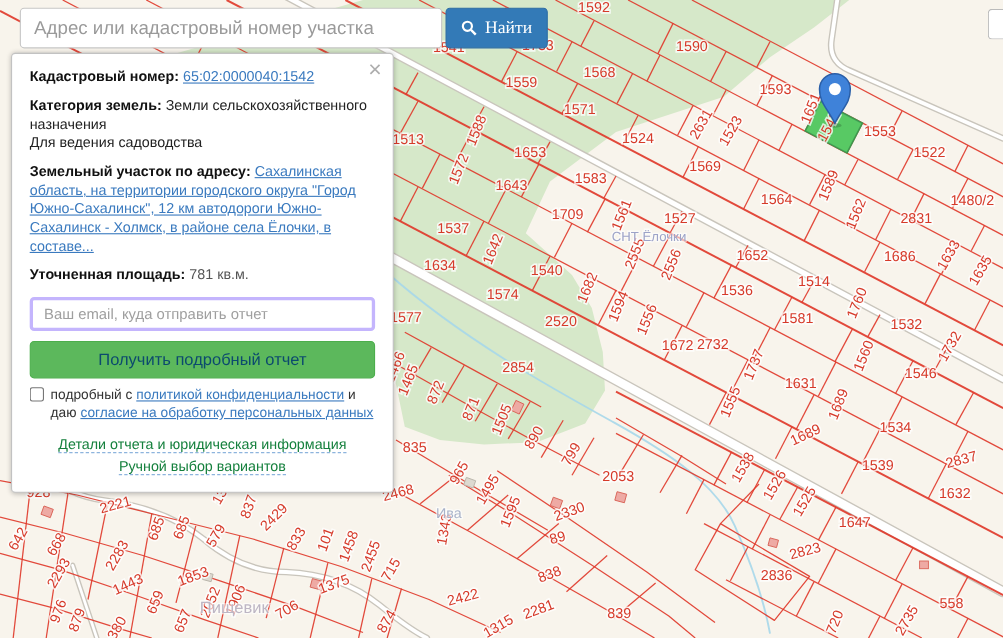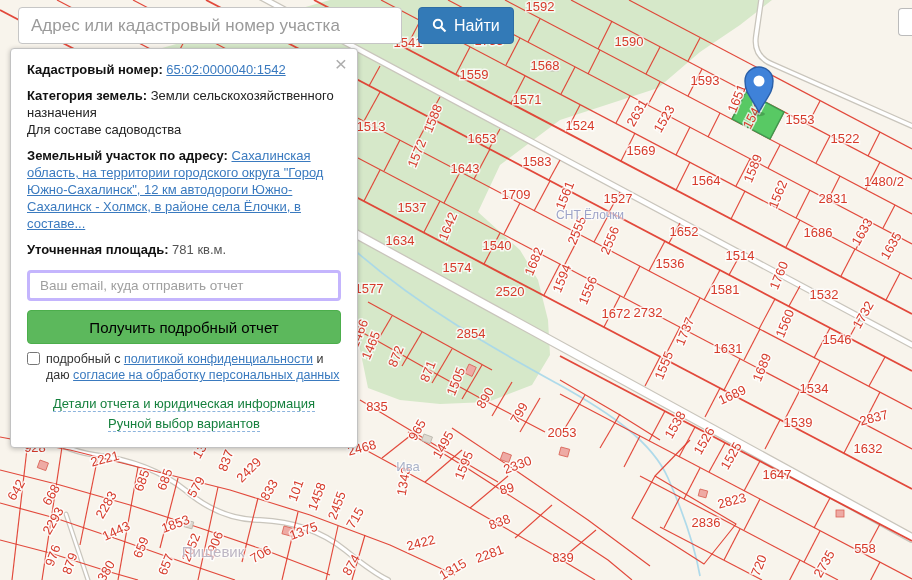--- a/index.html
+++ b/index.html
@@ -9,47 +9,47 @@
   }
   #map-wrap{position:absolute;inset:0;}
   #mapsvg{position:absolute;left:0;top:0;}
   .plbl{font-family:"Liberation Sans",sans-serif;font-size:13px;
         paint-order:stroke;stroke:rgba(255,255,255,.75);stroke-width:3px;
         text-anchor:middle;}
   .plc{font-family:"Liberation Sans",sans-serif;text-anchor:middle;
        paint-order:stroke;stroke:rgba(255,255,255,.6);stroke-width:2.5px;}
 
   
-  .search-wrap{position:absolute;left:8px;top:7px;display:flex;gap:16px;z-index:30;padding-left:10px;}
+  .search-wrap{position:absolute;left:8px;top:7px;display:flex;gap:3px;z-index:30;padding-left:10px;}
   .search-input{width:384px;height:37px;box-sizing:border-box;border:1px solid #c6c6c6;
     border-radius:4px;padding:0 12px;font-size:17px;color:#555;background:#fff;outline:none;
     font-family:"Liberation Sans",sans-serif;}
   .search-input::placeholder{color:#9a9a9a;}
   .search-btn{height:37px;padding:0 13px;background:#337ab7;border:1px solid #2e6da4;
     border-radius:4px;color:#fff;font-size:16px;display:flex;align-items:center;gap:7px;
-    cursor:pointer;font-family:Liberation Sans, sans-serif;}
+    cursor:pointer;font-family:Liberation Serif, serif;}
 
   
   .info-panel{position:absolute;left:10px;top:48px;width:348px;box-sizing:border-box;
     background:#fff;border:1px solid #c2c2c2;border-radius:4px;z-index:20;
     box-shadow:0 1px 5px rgba(0,0,0,.25);padding:12px 16px 13px;font-size:13px;
     line-height:17px;color:#222;}
   .info-panel p{margin:0 0 9px;}
   .info-panel b{color:#111;}
   .info-panel a{color:#3a7abf;}
   .close-x{position:absolute;top:4px;right:10px;font-size:21px;color:#adadad;
     cursor:pointer;line-height:21px;background:none;border:none;padding:0;
     font-family:"Liberation Sans",sans-serif;}
   .muted-val{color:#555;}
   .email-input{width:100%;height:31px;box-sizing:border-box;border:3px solid #c4b5fd;
     border-radius:4px;padding:0 10px;font-size:13.5px;color:#555;outline:none;
     font-family:"Liberation Sans",sans-serif;margin:1px 0 9px;}
   .email-input::placeholder{color:#9f9f9f;}
   .report-btn{width:100%;height:34px;background:#5cb85c;border:1px solid #4cae4c;
-    border-radius:4px;color:#000000;font-size:15px;cursor:pointer;margin-bottom:7px;
+    border-radius:4px;color:#0c4a6e;font-size:15px;cursor:pointer;margin-bottom:7px;
     font-family:"Liberation Sans",sans-serif;}
   .cb-row{display:flex;align-items:flex-start;gap:6px;font-size:12.5px;line-height:16px;
     color:#333;margin-bottom:2px;}
   .cb-row input{width:13px;height:13px;margin:1px 0 0;flex:0 0 auto;}
   .panel-links{text-align:center;margin-top:11px;line-height:20px;}
   .panel-links a{color:#15803d;text-decoration:none;border-bottom:1px dashed #8db4dd;
     font-size:13px;}
 
   .corner-ctl{position:absolute;right:0;top:8px;width:13px;height:26px;background:#fff;
     border:1px solid #bbb;border-right:none;border-radius:4px 0 0 4px;z-index:10;}
@@ -395,21 +395,21 @@
   <button class="close-x">×</button>
 
   <p>
     <b>Кадастровый номер:</b>
     <a href="#">65:02:0000040:1542</a>
   </p>
 
   <p>
     <b>Категория земель:</b>
     <span>Земли сельскохозяйственного назначения</span><br>
-    <span>Для составе садоводства</span>
+    <span>Для ведения садоводства</span>
   </p>
 
   <p>
     <b>Земельный участок по адресу:</b>
     <a href="#">Сахалинская область, на территории городского округа "Город Южно-Сахалинск", 12 км автодороги Южно-Сахалинск - Холмск, в районе села Ёлочки, в составе...</a>
   </p>
 
   <p style="margin-bottom:11px">
     <b>Уточненная площадь:</b>
     <span class="muted-val">781 кв.м.</span>

